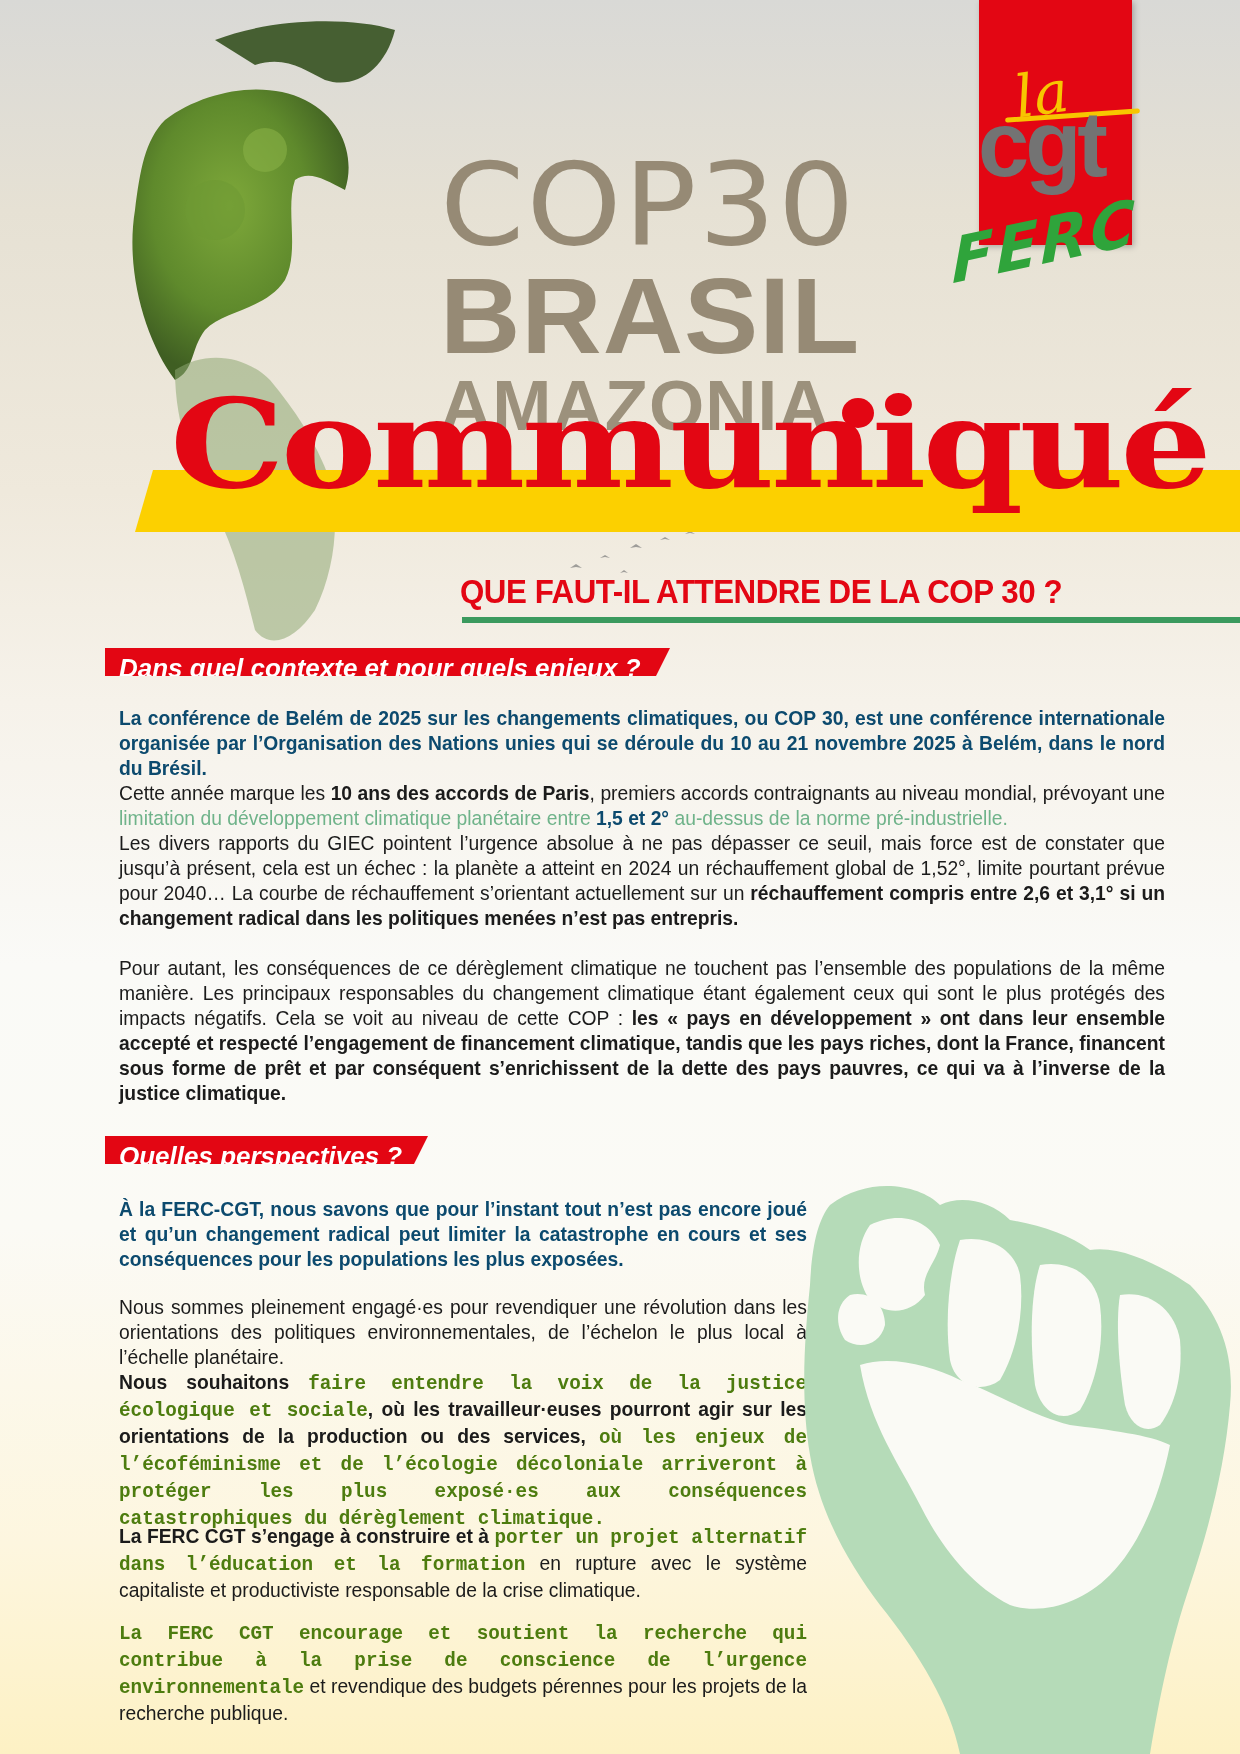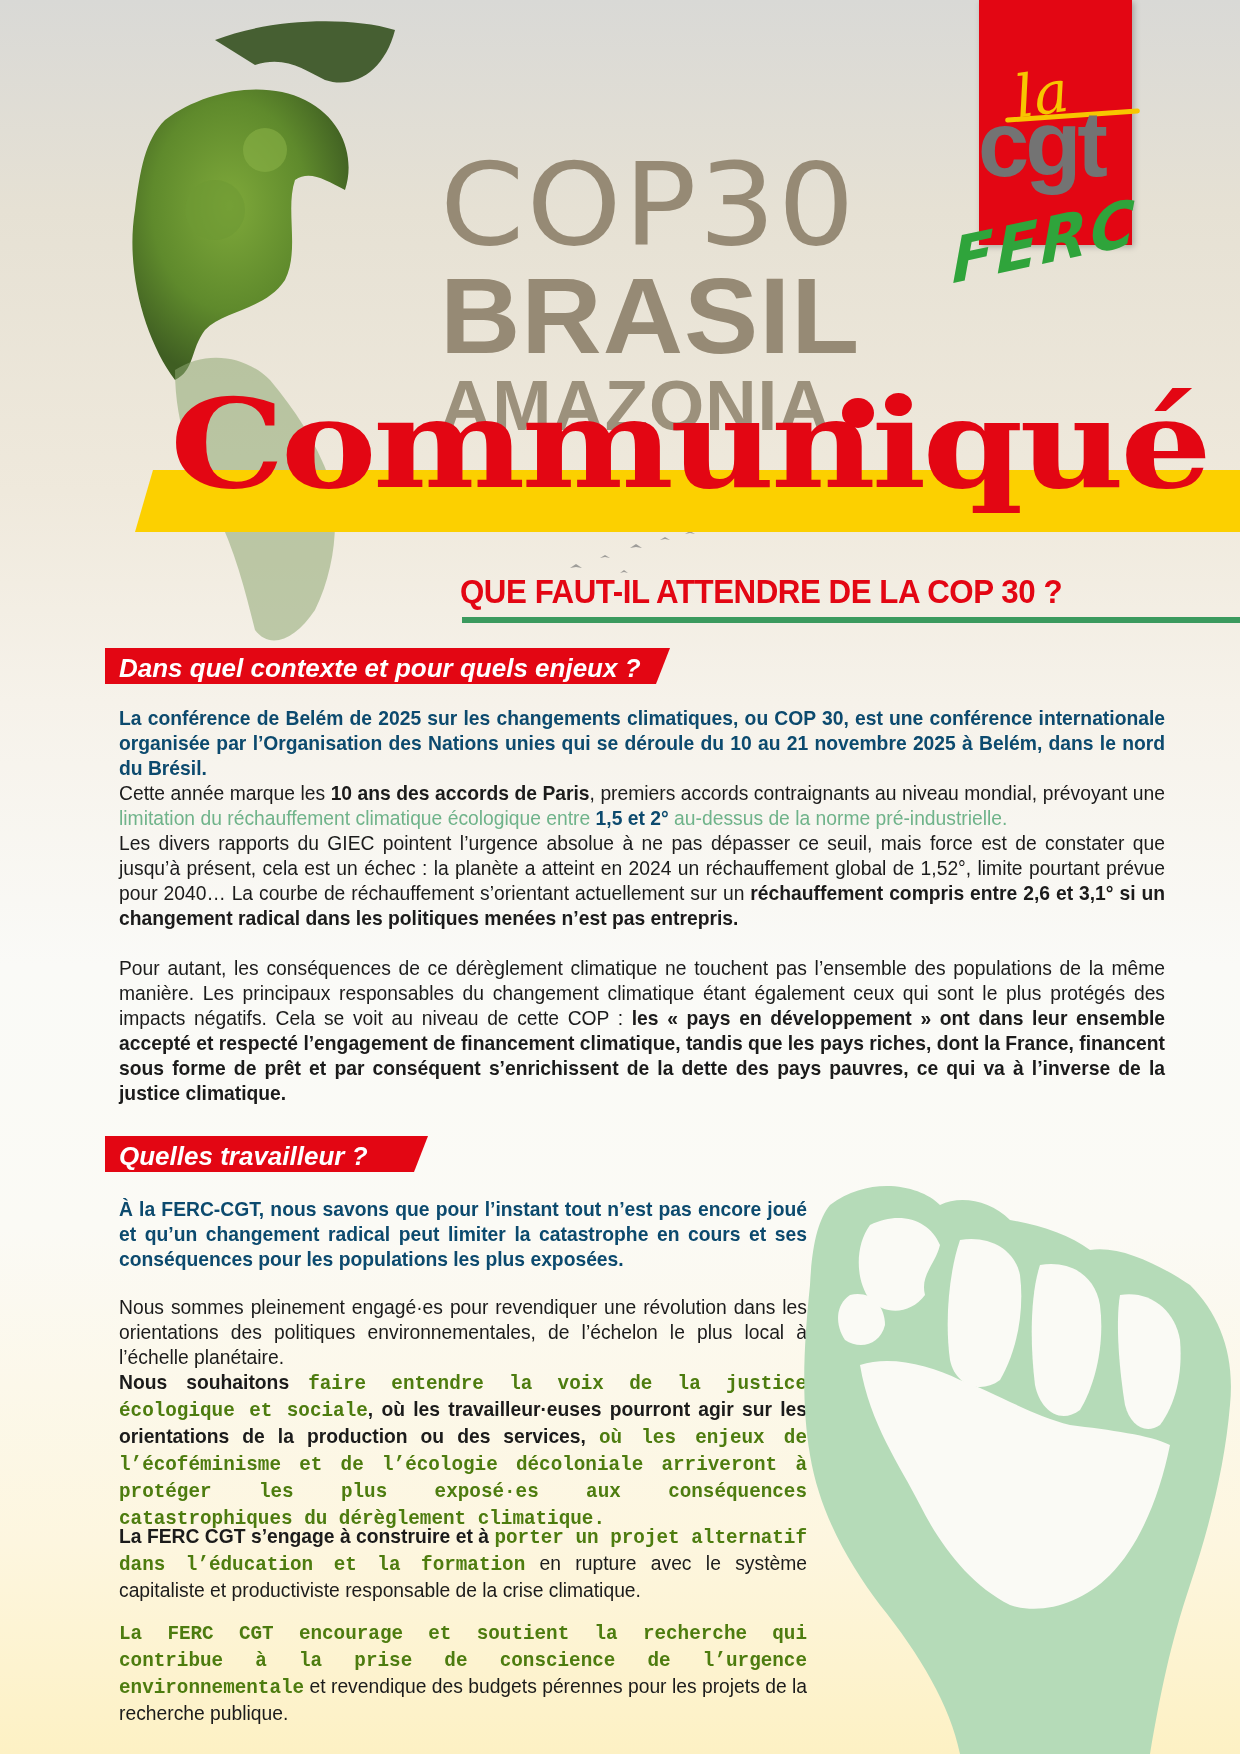--- a/index.html
+++ b/index.html
@@ -22,21 +22,21 @@
   .logo-la-line { position: absolute; left: 1005px; top: 113px; width: 135px; height: 5px; background: #f7c600; transform: rotate(-4deg); border-radius: 3px; }
   .logo-cgt { position: absolute; left: 978px; top: 98px; font-family: "Liberation Sans", sans-serif; font-weight: bold; font-size: 92px; color: #737373; letter-spacing: -4px; line-height: 1; }
   .logo-ferc { position: absolute; left: 950px; top: 205px; font-family: "DejaVu Sans", sans-serif; font-style: italic; font-weight: bold; font-size: 62px; color: #2fa43b; transform: rotate(-12deg) skewX(-12deg); letter-spacing: 3px; }
 
   .yellow-band { position: absolute; left: 135px; top: 470px; width: 1105px; height: 62px; background: #fcd000; clip-path: polygon(18px 0, 100% 0, 100% 100%, 0 100%); }
   .communique { position: absolute; left: 170px; top: 382px; font-family: "DejaVu Serif", serif; font-weight: bold; font-size: 150px; color: #e30613; letter-spacing: -4px; line-height: 1; transform: scaleY(0.82) scaleX(0.96); transform-origin: left top; }
 
   .subtitle { position: absolute; left: 460px; top: 572px; font-family: "Liberation Sans", sans-serif; font-weight: bold; font-size: 34px; color: #e30613; letter-spacing: -0.5px; transform: scaleX(0.92); transform-origin: left; }
   .green-rule { position: absolute; left: 462px; top: 617px; width: 778px; height: 6px; background: #3b9a5e; }
 
-  .section-head { position: absolute; left: 105px; height: 36px; background: #e30613; color: #fff; font-family: "Liberation Sans", sans-serif; font-weight: bold; font-style: italic; font-size: 26px; line-height: 40px; padding-left: 14px; clip-path: polygon(0 0, 100% 0, calc(100% - 14px) 100%, 0 100%); box-sizing: border-box; }
+  .section-head { position: absolute; left: 105px; height: 28px; background: #e30613; color: #fff; font-family: "Liberation Sans", sans-serif; font-weight: bold; font-style: italic; font-size: 26px; line-height: 40px; padding-left: 14px; clip-path: polygon(0 0, 100% 0, calc(100% - 14px) 100%, 0 100%); box-sizing: border-box; }
   .sh1 { top: 648px; width: 565px; }
   .sh2 { top: 1136px; width: 323px; }
 
   .para { position: absolute; left: 119px; width: 1046px; font-size: 19.3px; line-height: 25px; color: #1b1b1b; text-align: justify; font-family: "Liberation Sans", sans-serif; }
   .para.narrow { width: 688px; }
   .green { color: #0c4a6e; font-weight: bold; }
   .green-light { color: #6fb38a; }
   .red { color: #4d7c0f; font-family: Liberation Mono, monospace; }
   b { font-weight: bold; }
 
@@ -97,29 +97,29 @@
 <div class="communique">Communiqué</div>
 
 <div class="subtitle">QUE FAUT-IL ATTENDRE DE LA COP 30 ?</div>
 <div class="green-rule"></div>
 
 <div class="section-head sh1">Dans quel contexte et pour quels enjeux ?</div>
 
 <div class="para p1 green">La conférence de Belém de 2025 sur les changements climatiques, ou COP 30, est une conférence internationale organisée par l’Organisation des Nations unies qui se déroule du 10 au 21 novembre 2025 à Belém, dans le nord du Brésil.</div>
 
 <div class="para p2">
-  <span>Cette année marque les </span><b>10 ans des accords de Paris</b><span>, premiers accords contraignants au niveau mondial, prévoyant une </span><span class="green-light">limitation du réchauffement climatique écologique entre </span><b class="green">1,5 et 2°</b><span class="green-light"> au-dessus de la norme pré-industrielle.</span><br>
+  <span>Cette année marque les </span><b>10 ans des accords de Paris</b><span>, premiers accords contraignants au niveau mondial, prévoyant une </span><span class="green-light">limitation du développement climatique planétaire entre </span><b class="green">1,5 et 2°</b><span class="green-light"> au-dessus de la norme pré-industrielle.</span><br>
   <span>Les divers rapports du GIEC pointent l’urgence absolue à ne pas dépasser ce seuil, mais force est de constater que jusqu’à présent, cela est un échec : la planète a atteint en 2024 un réchauffement global de 1,52°, limite pourtant prévue pour 2040… La courbe de réchauffement s’orientant actuellement sur un </span><b>réchauffement compris entre 2,6 et 3,1° si un changement radical dans les politiques menées n’est pas entrepris.</b>
 </div>
 
 <div class="para p3">
   <span>Pour autant, les conséquences de ce dérèglement climatique ne touchent pas l’ensemble des populations de la même manière. Les principaux responsables du changement climatique étant également ceux qui sont le plus protégés des impacts négatifs. Cela se voit au niveau de cette COP : </span><b>les « pays en développement » ont dans leur ensemble accepté et respecté l’engagement de financement climatique, tandis que les pays riches, dont la France, financent sous forme de prêt et par conséquent s’enrichissent de la dette des pays pauvres, ce qui va à l’inverse de la justice climatique.</b>
 </div>
 
-<div class="section-head sh2">Quelles travailleur ?</div>
+<div class="section-head sh2">Quelles perspectives ?</div>
 
 <div class="para narrow p4 green">À la FERC-CGT, nous savons que pour l’instant tout n’est pas encore joué et qu’un changement radical peut limiter la catastrophe en cours et ses conséquences pour les populations les plus exposées.</div>
 
 <div class="para narrow p5">
   <span>Nous sommes pleinement engagé·es pour revendiquer une révolution dans les orientations des politiques environnementales, de l’échelon le plus local à l’échelle planétaire.</span><br>
   <b>Nous souhaitons </b><b class="red">faire entendre la voix de la justice écologique et sociale</b><b>, où les travailleur·euses pourront agir sur les orientations de la production ou des services, </b><b class="red">où les enjeux de l’écoféminisme et de l’écologie décoloniale arriveront à protéger les plus exposé·es aux conséquences catastrophiques du dérèglement climatique.</b>
 </div>
 
 <div class="para narrow p6">
   <b>La FERC CGT s’engage à construire et à </b><b class="red">porter un projet alternatif dans l’éducation et la formation</b><span> en rupture avec le système capitaliste et productiviste responsable de la crise climatique.</span>

